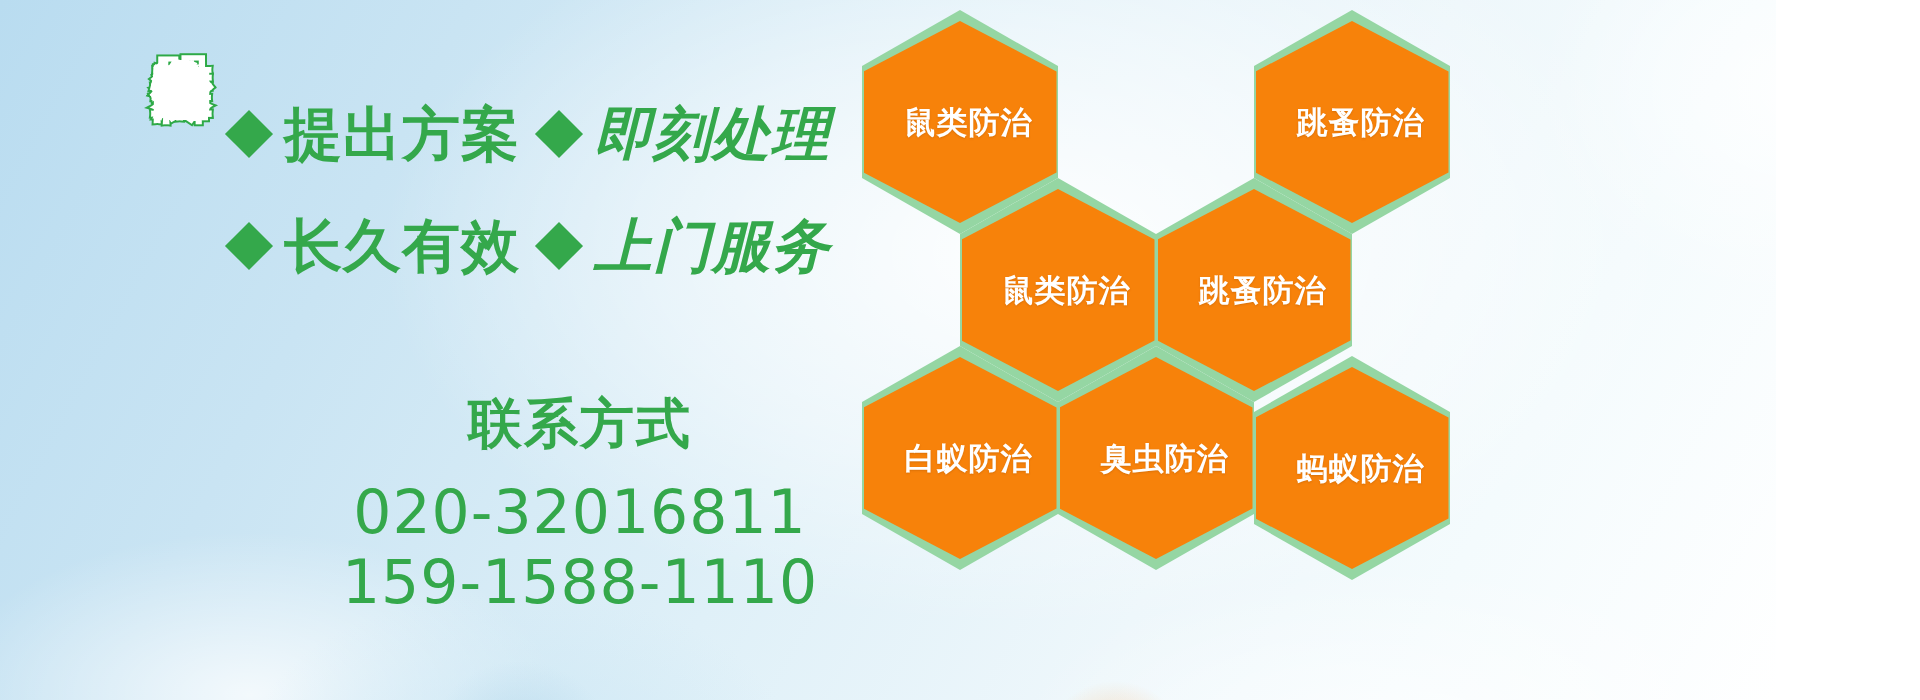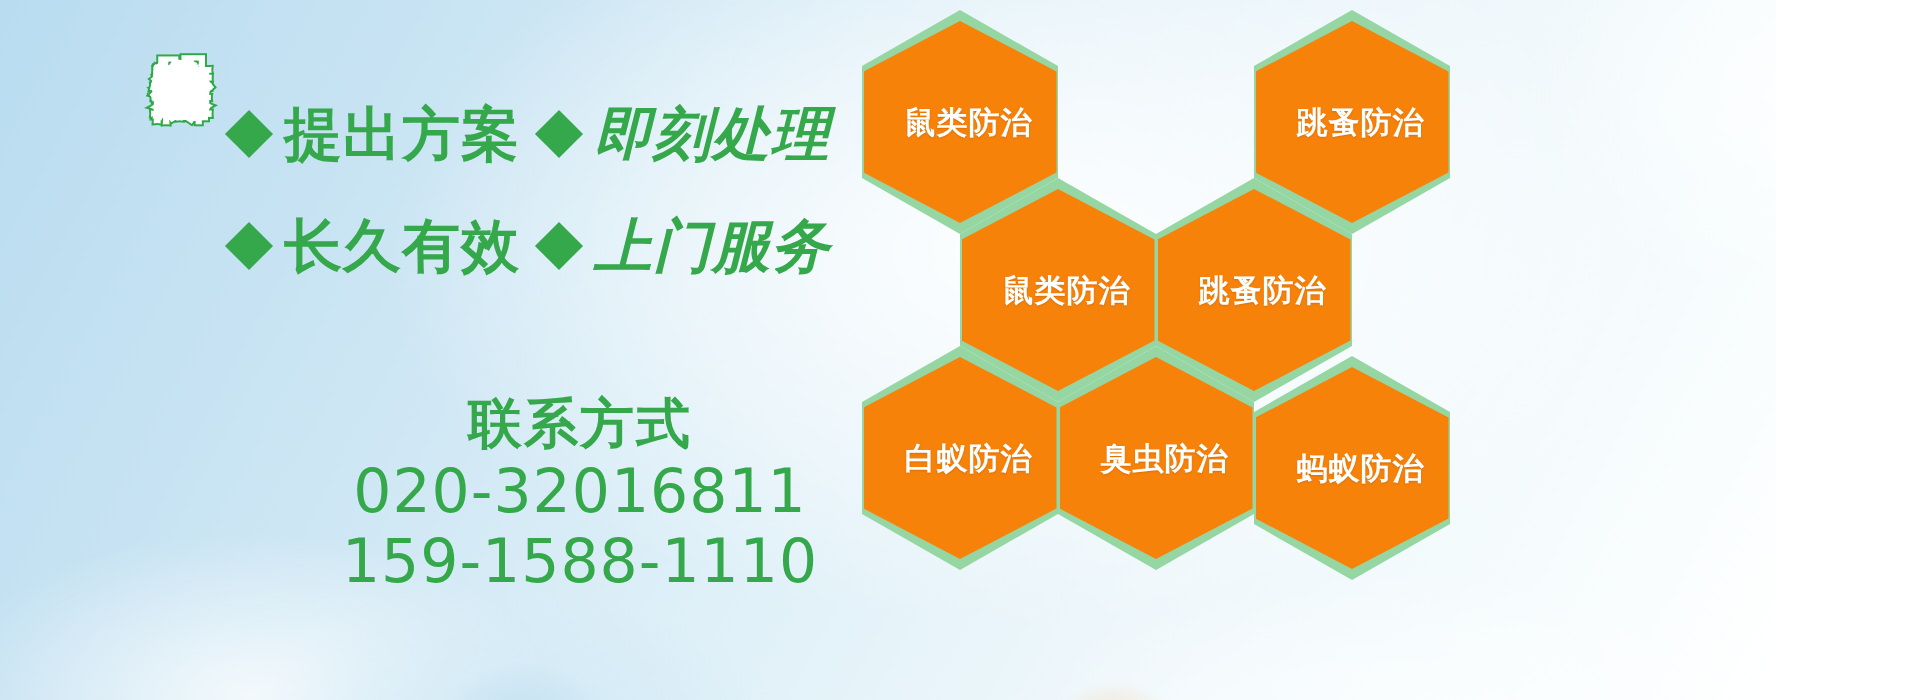--- a/index.html
+++ b/index.html
@@ -98,21 +98,21 @@
     top: 396px;
     width: 560px;
     text-align: center;
     color: #34a84b;
   }
   #contact-heading {
     font-size: 54px;
     font-weight: 700;
     letter-spacing: 2px;
     line-height: 1.05;
-    margin-bottom: 3px;
+    margin-bottom: 24px;
   }
   .contact-phone {
     font-size: 60px;
     font-weight: 400;
     letter-spacing: 1px;
     line-height: 1.18;
     font-family: "DejaVu Sans", "Liberation Sans", sans-serif;
   }
 
   

